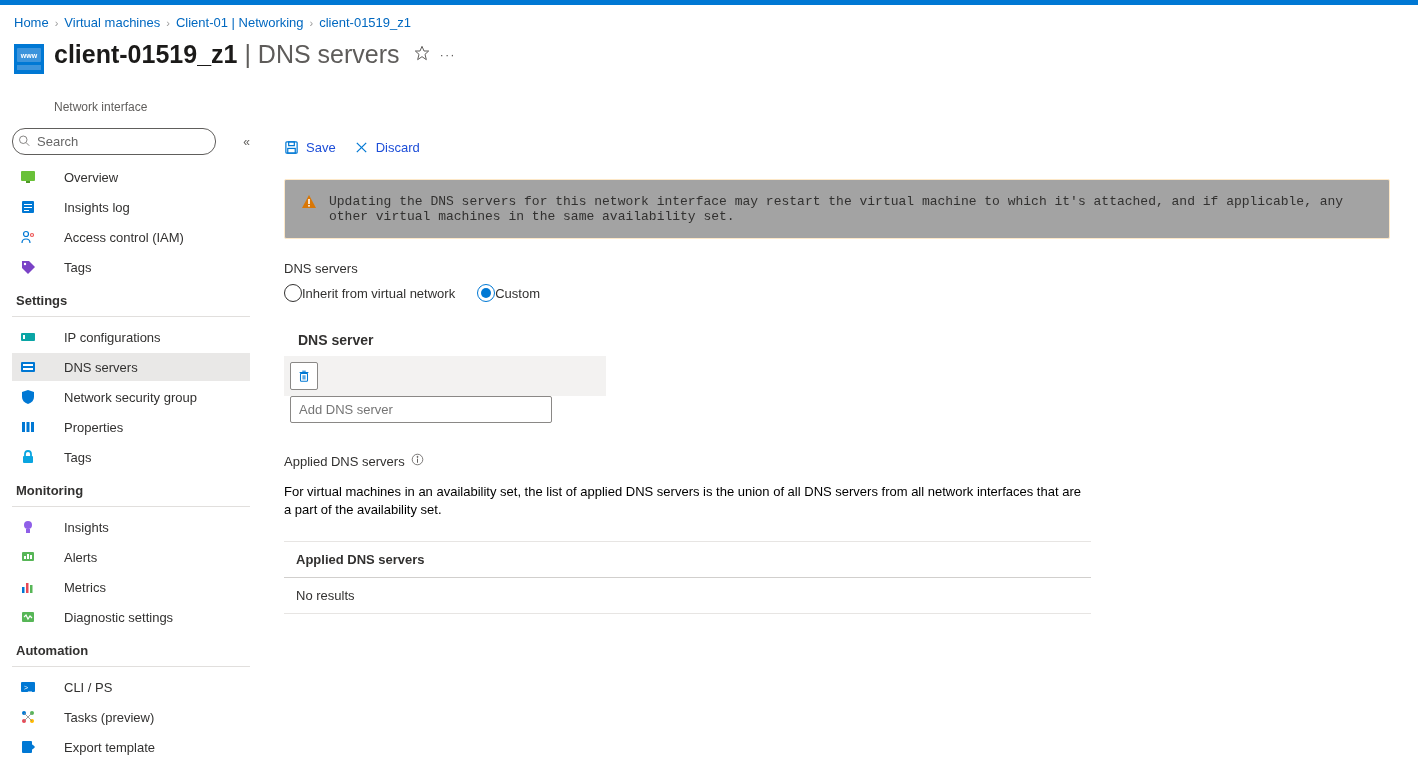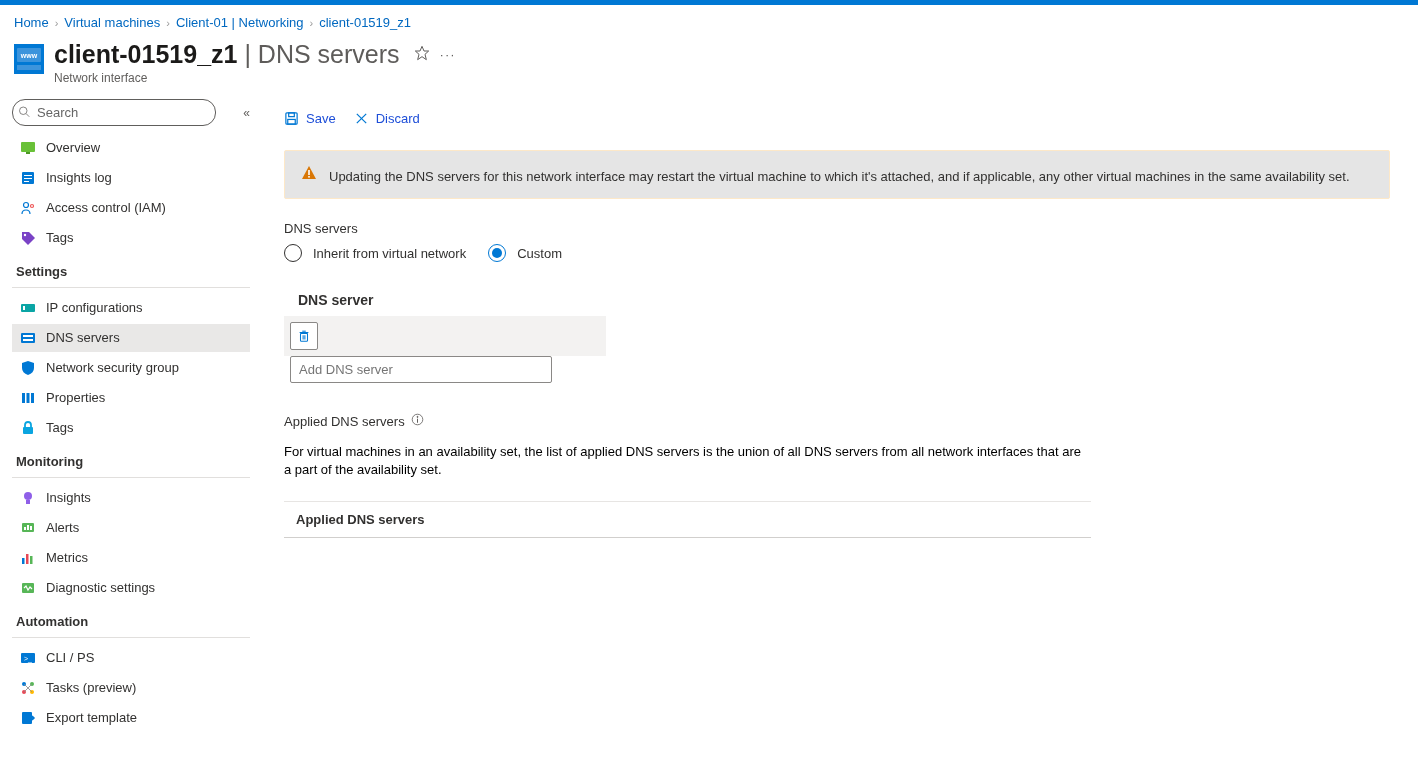--- a/index.html
+++ b/index.html
@@ -5,54 +5,54 @@
   * { box-sizing: border-box; margin: 0; padding: 0; }
   html, body { width: 100%; height: 100%; font-family: "Segoe UI", "Segoe UI Web Regular", Arial, sans-serif; font-size: 13px; color: #323130; background: #fff; }
   .top-bar { height: 5px; background: #0078d4; }
   .breadcrumb { display: flex; align-items: center; gap: 6px; padding: 10px 14px 4px; font-size: 13px; }
   .breadcrumb a { color: #0068c0; text-decoration: none; }
   .breadcrumb .sep { color: #999; font-size: 11px;}
 
   .header { display: flex; align-items: flex-start; gap: 10px; padding: 6px 14px 8px; }
   .header-icon { width: 30px; height: 30px; background: #0078d4; border-radius: 2px; color:#fff; font-size: 8px; font-weight:600; display:flex; flex-direction:column; align-items:center; justify-content:center; position:relative; margin-top:4px;}
   .header-icon svg { width:100%; height:100%; }
-  .title-block { display:flex; flex-direction:column; }
+  .title-block { display:flex; flex-direction:column;gap:29px; }
   .title-row { display:flex; align-items:center; gap: 14px; }
   .title { font-size: 25px; font-weight:600; color:#1b1a19; }
   .title .light { font-weight:400; color:#5e5c5a; }
   .subtitle { font-size: 12px; color:#605e5c; margin-top:2px; }
   .title-actions { display:flex; align-items:center; gap:10px; color:#605e5c; }
   .title-actions .icon-btn { cursor:pointer; }
 
   .body { display:flex; }
   .sidebar { width: 256px; padding: 6px 6px 20px 12px; border-right: none; }
   .search-row { display:flex; align-items:center; gap: 8px; margin-bottom:8px;}
   .search-box { position:relative; flex:1; }
   .search-box input { width: 204px; padding: 5px 6px 5px 24px; font-size: 13px; border:1px solid #605e5c; border-radius:13px; }
   .search-box input::placeholder { color:#666; }
   .search-box .sicon { position:absolute; top:50%; left:6px; transform:translateY(-50%); color:#605e5c; }
   .collapse-btn { color:#605e5c; cursor:pointer; font-size:12px; margin-left:6px;}
 
-  .nav-item { display:flex; gap:10px; padding:6px 8px; cursor:pointer; border-radius:0; font-size:13px; color:#323130; margin-bottom:2px;}
+  .nav-item { display:flex; align-items:center; gap:28px; padding:6px 8px; cursor:pointer; border-radius:0; font-size:13px; color:#323130; margin-bottom:2px;}
   .nav-item.selected { background:#e9e8e7; }
   .nav-icon { width:16px; height:16px; flex-shrink:0; display:flex; align-items:center; justify-content:center; }
   .nav-section { font-weight:600; font-size:13px; color:#323130; padding:10px 4px 6px; border-top: none;}
   .divider { height:1px; background:#e1dfdd; margin: 2px 0 6px; }
 
   .main { flex:1; padding: 18px 28px 40px 28px; }
   .toolbar { display:flex; gap:18px; margin-bottom:24px; }
   .tool-btn { display:flex; align-items:center; gap:7px; color:#1d4ed8; cursor:pointer; font-size:13px; }
   .tool-btn .ticon { color:#0078d4; display:flex; align-items:center;}
   
-  .warning { display:flex; align-items:flex-end; gap:12px; background:#e5e5e5; border:1px solid #fde8c8; padding:14px 16px; font-size:13px; color:#323130; margin-bottom:22px; border-radius:2px;}
+  .warning { display:flex; align-items:flex-start; gap:12px; background:#a3a3a3; border:1px solid #fde8c8; padding:14px 16px; font-size:13px; color:#323130; margin-bottom:22px; border-radius:2px;font-family:Liberation Mono, monospace;}
   .warning .wicon { color:#d97706; }
 
   .section-label { font-size:13px; color:#323130; margin-bottom:8px; }
   .radio-row { display:flex; align-items:center; gap:22px; margin-bottom:20px; }
-  .radio-opt { display:flex; align-items:center; gap:11px; font-size:13px; color:#323130; cursor:pointer;}
+  .radio-opt { display:flex; align-items:center; gap:0; font-size:13px; color:#323130; cursor:pointer;}
   .radio-outer { width:18px; height:18px; border-radius:50%; border:1px solid #323130; display:flex; align-items:center; justify-content:center; }
   .radio-opt.selected .radio-outer { border-color:#0078d4; }
   .radio-inner { width:10px; height:10px; border-radius:50%; background:#0078d4; }
 
   .dns-table { width: 322px; margin-bottom:24px;}
   .dns-header { font-weight:600; font-size:14px; padding:10px 14px 8px; }
   .dns-row { display:flex; align-items:center; gap:8px; padding: 0 6px 6px 6px; }
   .dns-row.active { background:#f3f2f1; padding:6px;}
   .dns-input { width: 262px; padding:5px 8px; font-size:13px; border:1px solid #8a8886; border-radius:2px; }
   .dns-row.active .dns-input { border:1px solid #8a0f56; outline:none;}
@@ -361,15 +361,16 @@
             <circle cx="8" cy="8" r="6.5"></circle>
             <line x1="8" y1="7" x2="8" y2="12" stroke-width="1.3"></line>
             <circle cx="8" cy="4.8" r="0.7" fill="#605e5c"></circle>
           </svg></span>
     </div>
 
     <div class="desc">For virtual machines in an availability set, the list of applied DNS servers is the union of all DNS servers from all network interfaces that are a part of the availability set.</div>
 
     <div class="applied-table">
       <div class="th">Applied DNS servers</div>
+      <div class="td">No results</div>
     </div>
   </div>
 </div>
 
 </body></html>

